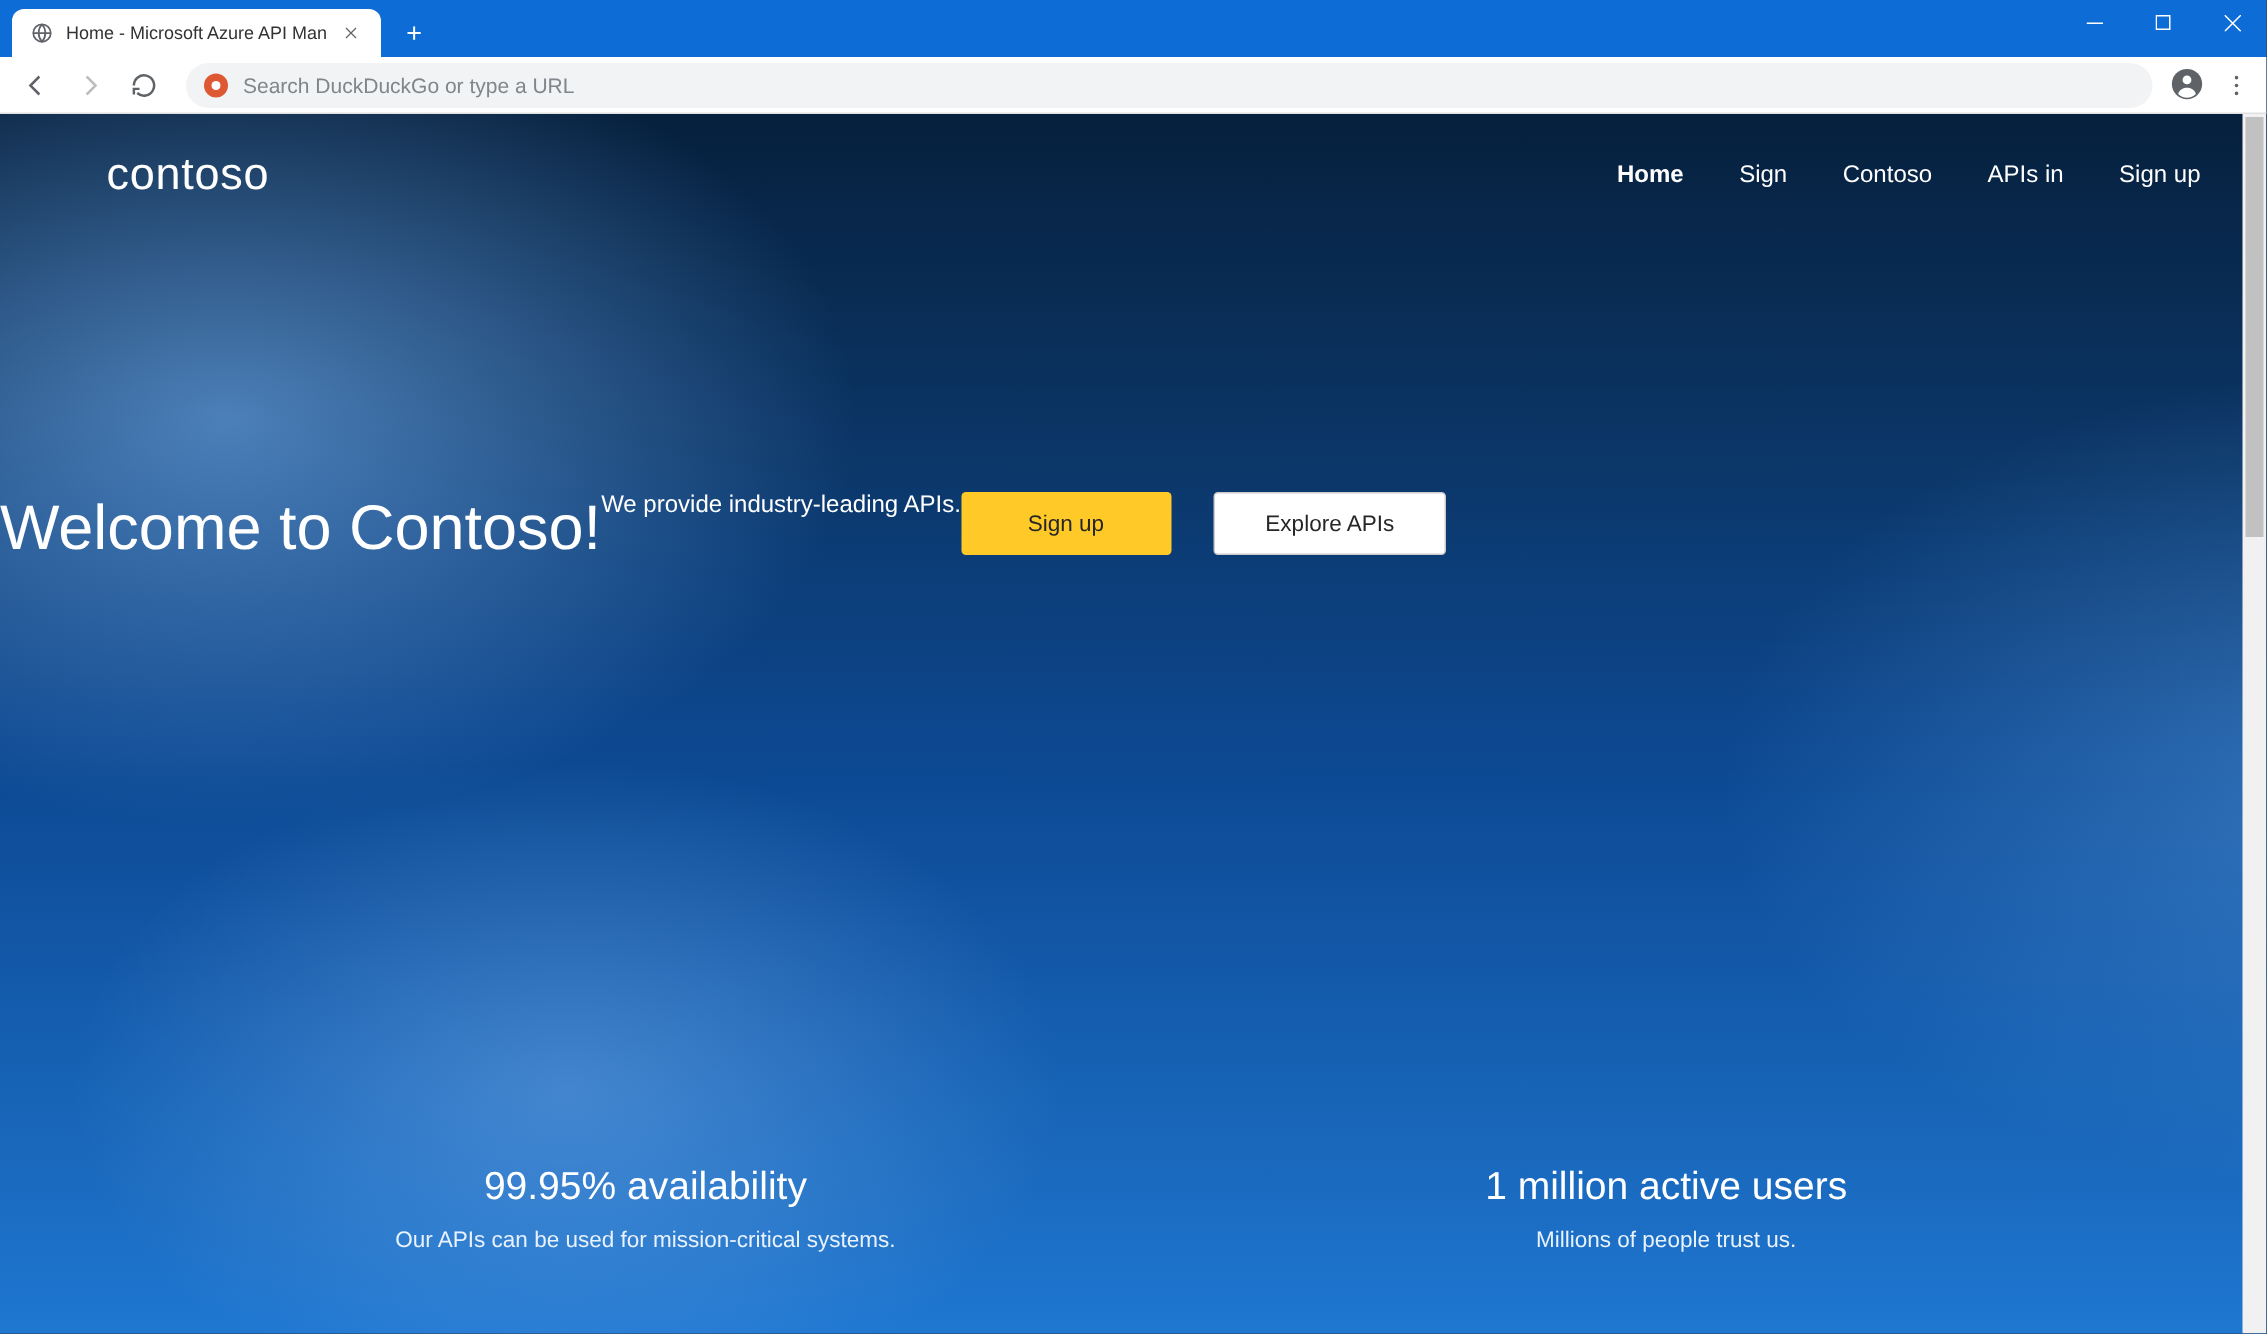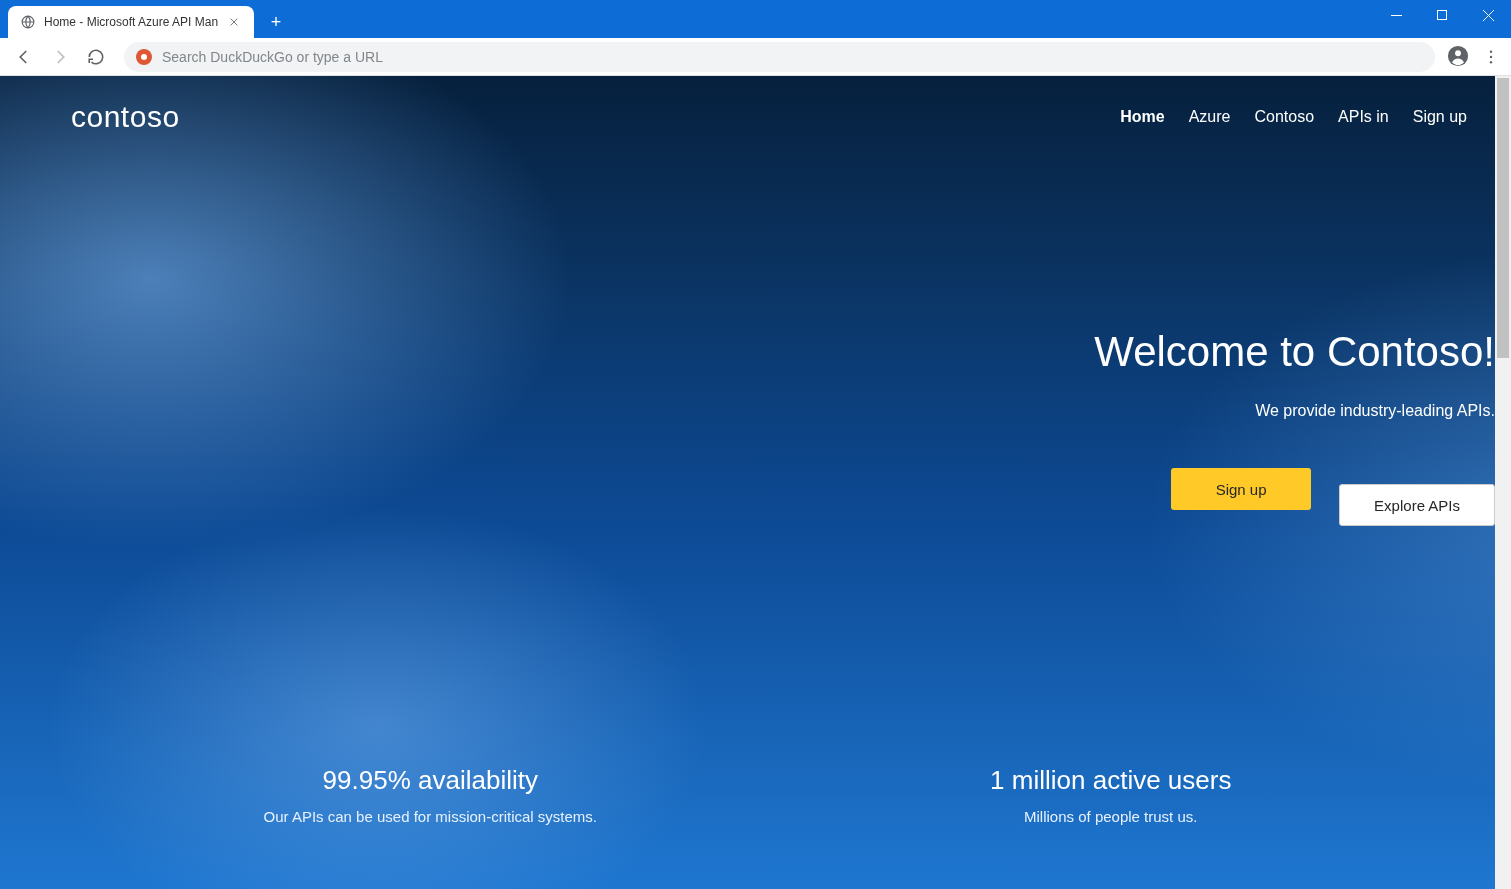--- a/index.html
+++ b/index.html
@@ -230,31 +230,31 @@
 
     .logo {
       font-size: 30px;
       font-weight: 400;
       letter-spacing: 0.5px;
       color: #fff;
     }
 
     .nav {
       display: flex;
-      gap: 24px;
+      gap: 37px;
       font-size: 16px;
     }
 
     .nav-item { cursor: pointer; color: #fff; }
     .nav-item.active { font-weight: 700; }
 
     .hero {
       display: flex;
-      flex-direction: column;
-      align-items: flex-end;
+      flex-direction: row;
+      align-items: flex-start;
       margin-top: 170px;
     }
 
     .hero-title {
       font-size: 42px;
       font-weight: 400;
       margin-bottom: 26px;
     }
 
     .hero-sub {
@@ -283,26 +283,25 @@
       background: #ffca28;
       color: #262626;
       min-width: 140px;
     }
 
     .btn-secondary {
       background: #fff;
       color: #262626;
       border: 1px solid #ccc;
       min-width: 136px;
-      margin-top: 16px;
     }
 
     .stats {
       position: absolute;
-      bottom: 64px;
+      bottom: 54px;
       left: 0;
       right: 0;
       display: flex;
       justify-content: space-around;
       padding: 0 67px;
     }
 
     .stat {
       text-align: center;
     }
@@ -403,21 +402,21 @@
   <div class="page">
     <div class="scrollbar-track">
       <div class="scrollbar-thumb"></div>
     </div>
 
     <div class="content-wrap">
       <div class="site-header">
         <div class="logo">contoso</div>
         <div class="nav">
           <span class="nav-item active">Home</span>
-          <span class="nav-item">Azure</span>
+          <span class="nav-item">Sign</span>
           <span class="nav-item">Contoso</span>
           <span class="nav-item">APIs in</span>
           <span class="nav-item">Sign up</span>
         </div>
       </div>
 
       <div class="hero">
         <h1 class="hero-title">Welcome to Contoso!</h1>
         <p class="hero-sub">We provide industry-leading APIs.</p>
         <div class="hero-buttons">

